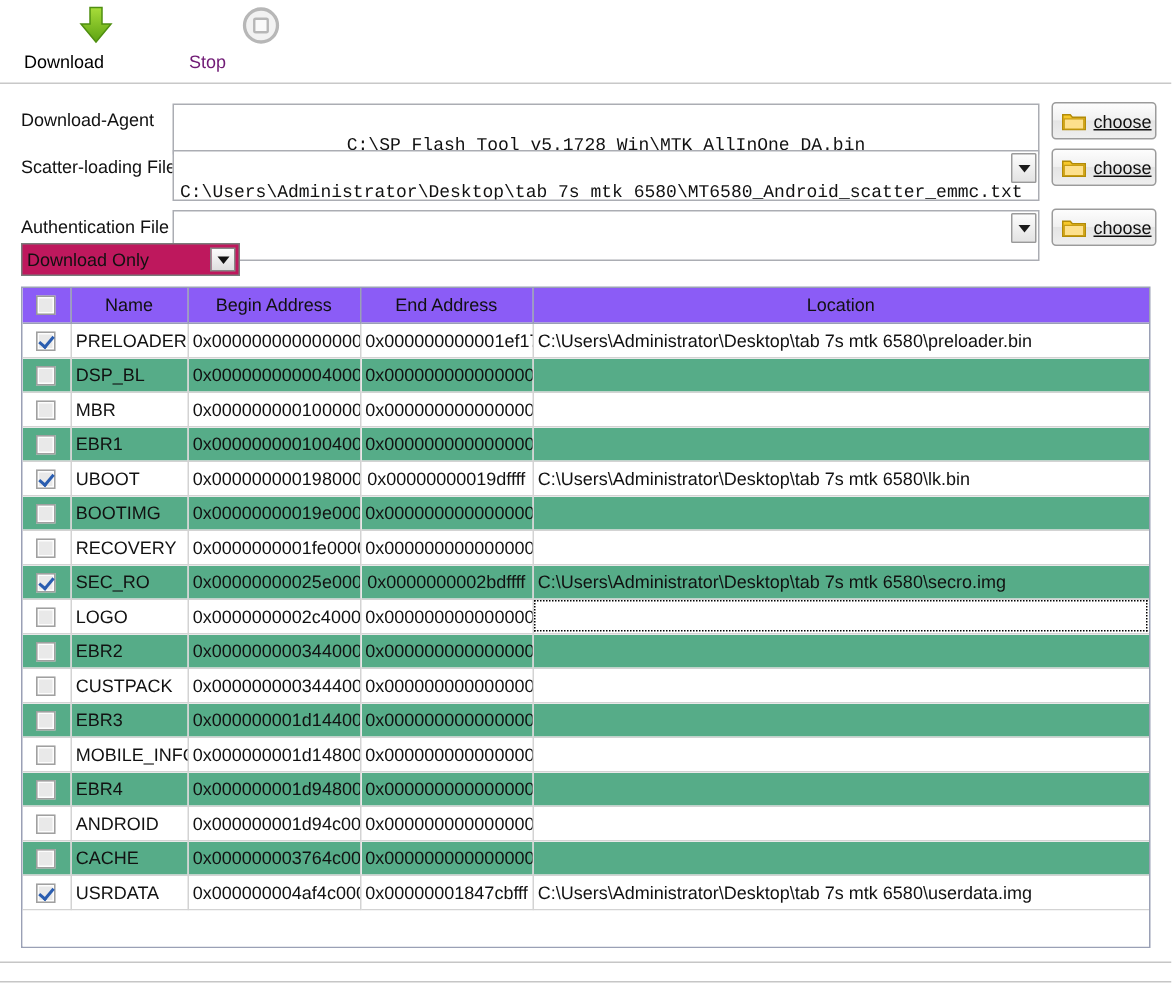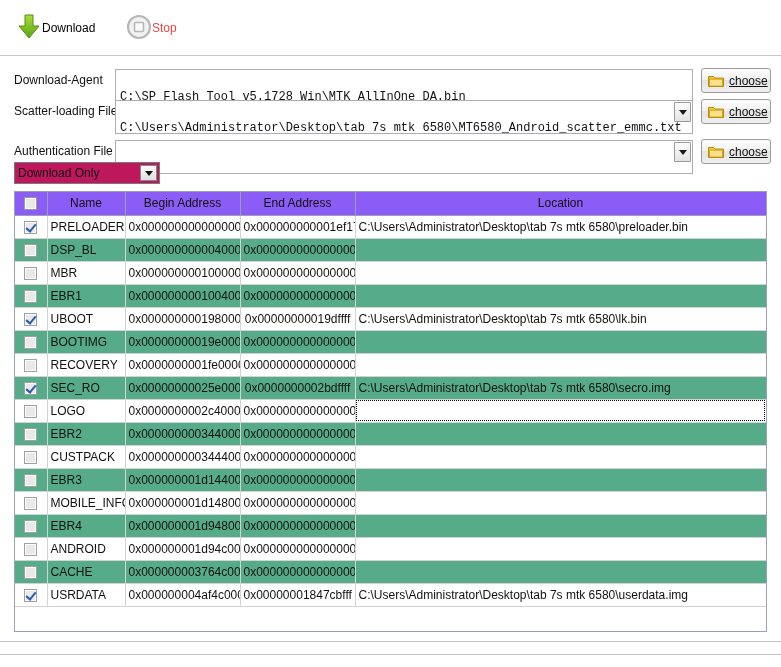--- a/index.html
+++ b/index.html
@@ -11,33 +11,33 @@
     font-size: 12px;
     color: #000000;
     overflow: hidden;
   }
   #app { position: relative; width: 781px; height: 667px; background: #fff; }
 
   
   .toolbar { position: absolute; left: 0; top: 0; width: 781px; height: 56px; background: #fff; }
   .tool-btn {
     position: absolute; top: 2px; width: 96px; height: 50px;
-    display: flex; flex-direction: row; align-items: center; justify-content: flex-start;
+    display: flex; flex-direction: column; justify-content: flex-start;
     background: transparent; border: none; cursor: pointer;
   }
   .tool-btn .ticon { height: 30px; display: flex; align-items: center; justify-content: center; }
   .tool-btn .tlabel { font-size: 12px; line-height: 14px; margin-top: 2px; }
   #btn-download { left: 16px; }
   #btn-stop { left: 126px; }
-  #btn-stop .tlabel { color: #ef4444; }
+  #btn-stop .tlabel { color: #701a75; }
   .toolbar-sep { position: absolute; left: 0; top: 55px; width: 781px; height: 1px; background: #c8c8c8; }
 
   
   .form-area { position: absolute; left: 0; top: 56px; width: 781px; height: 133px; background: #fff; }
-  .frow { position: absolute; left: 0; width: 781px; height: 26px; display: flex; align-items: center; }
+  .frow { position: absolute; left: 0; width: 781px; height: 26px; display: flex; align-items: center; text-align: center; }
   #row-da { top: 12px; }
   #row-scatter { top: 43px; }
   #row-auth { top: 66px; margin-top: 17px; }
   .flabel {
     position: absolute; left: 14px; font-size: 12px; color: #111; white-space: nowrap;
   }
   #row-da .flabel { top: 5px; }
   #row-scatter .flabel { top: 5px; }
   #row-auth .flabel { top: 5px; }
 

